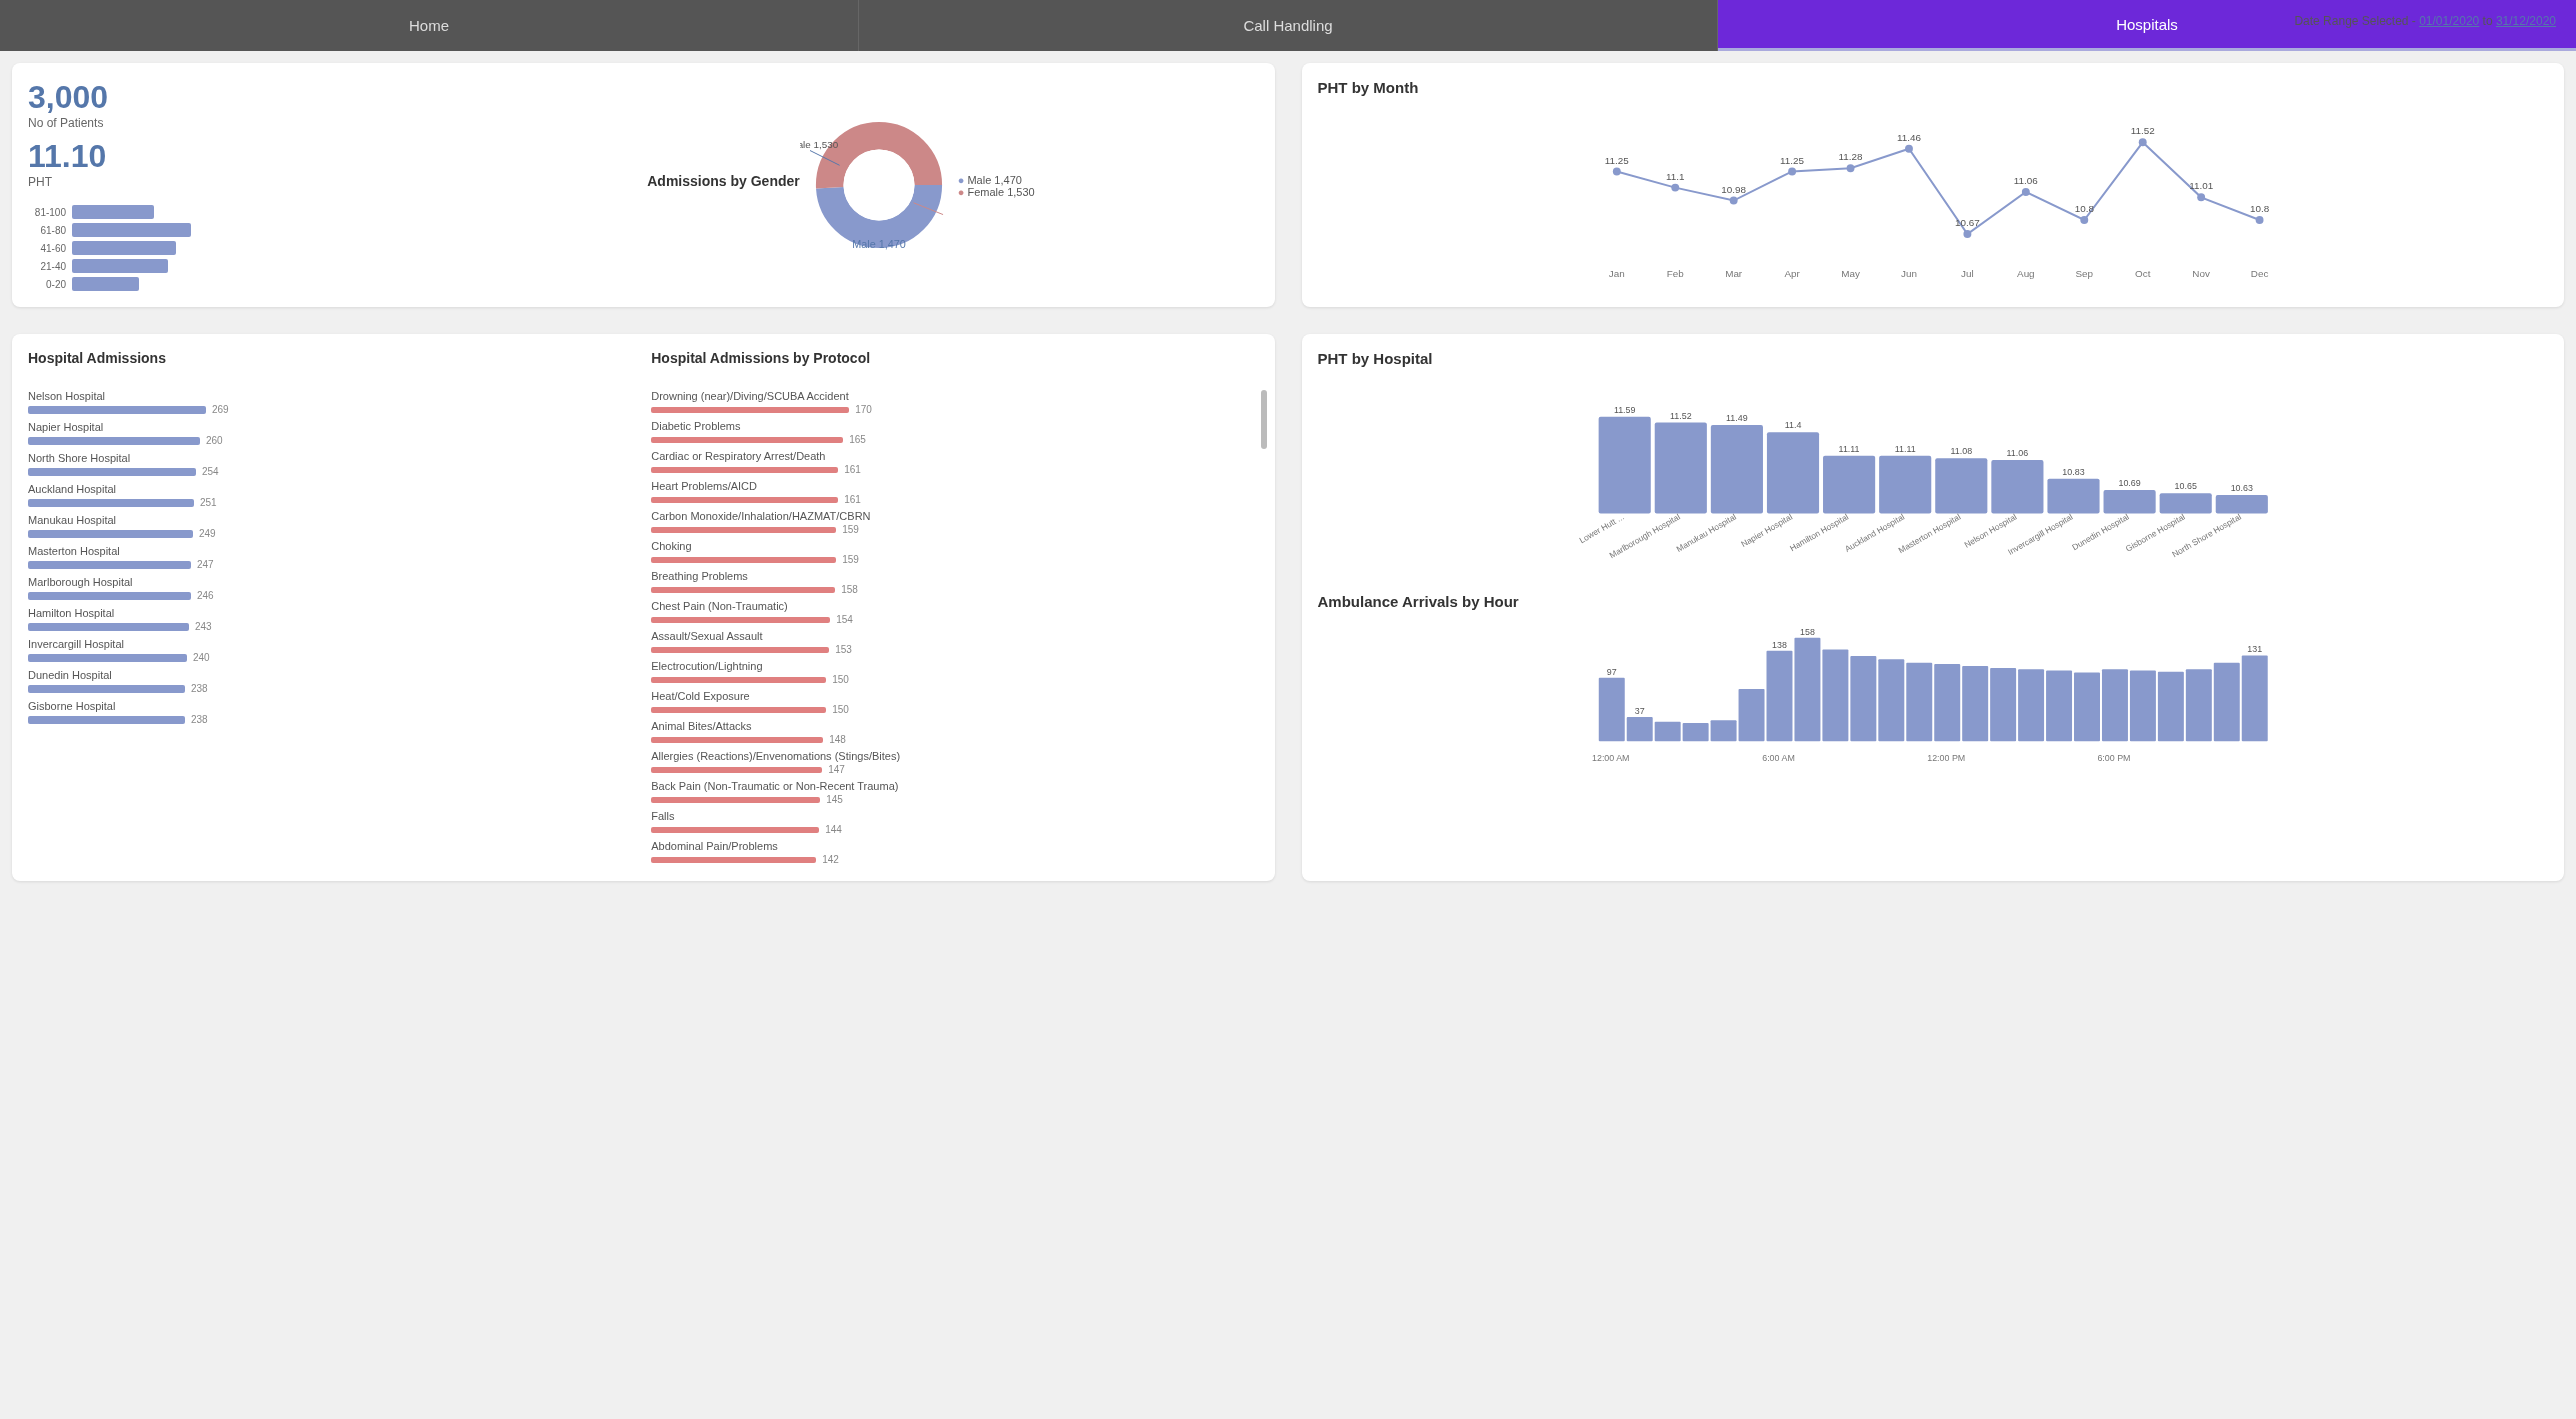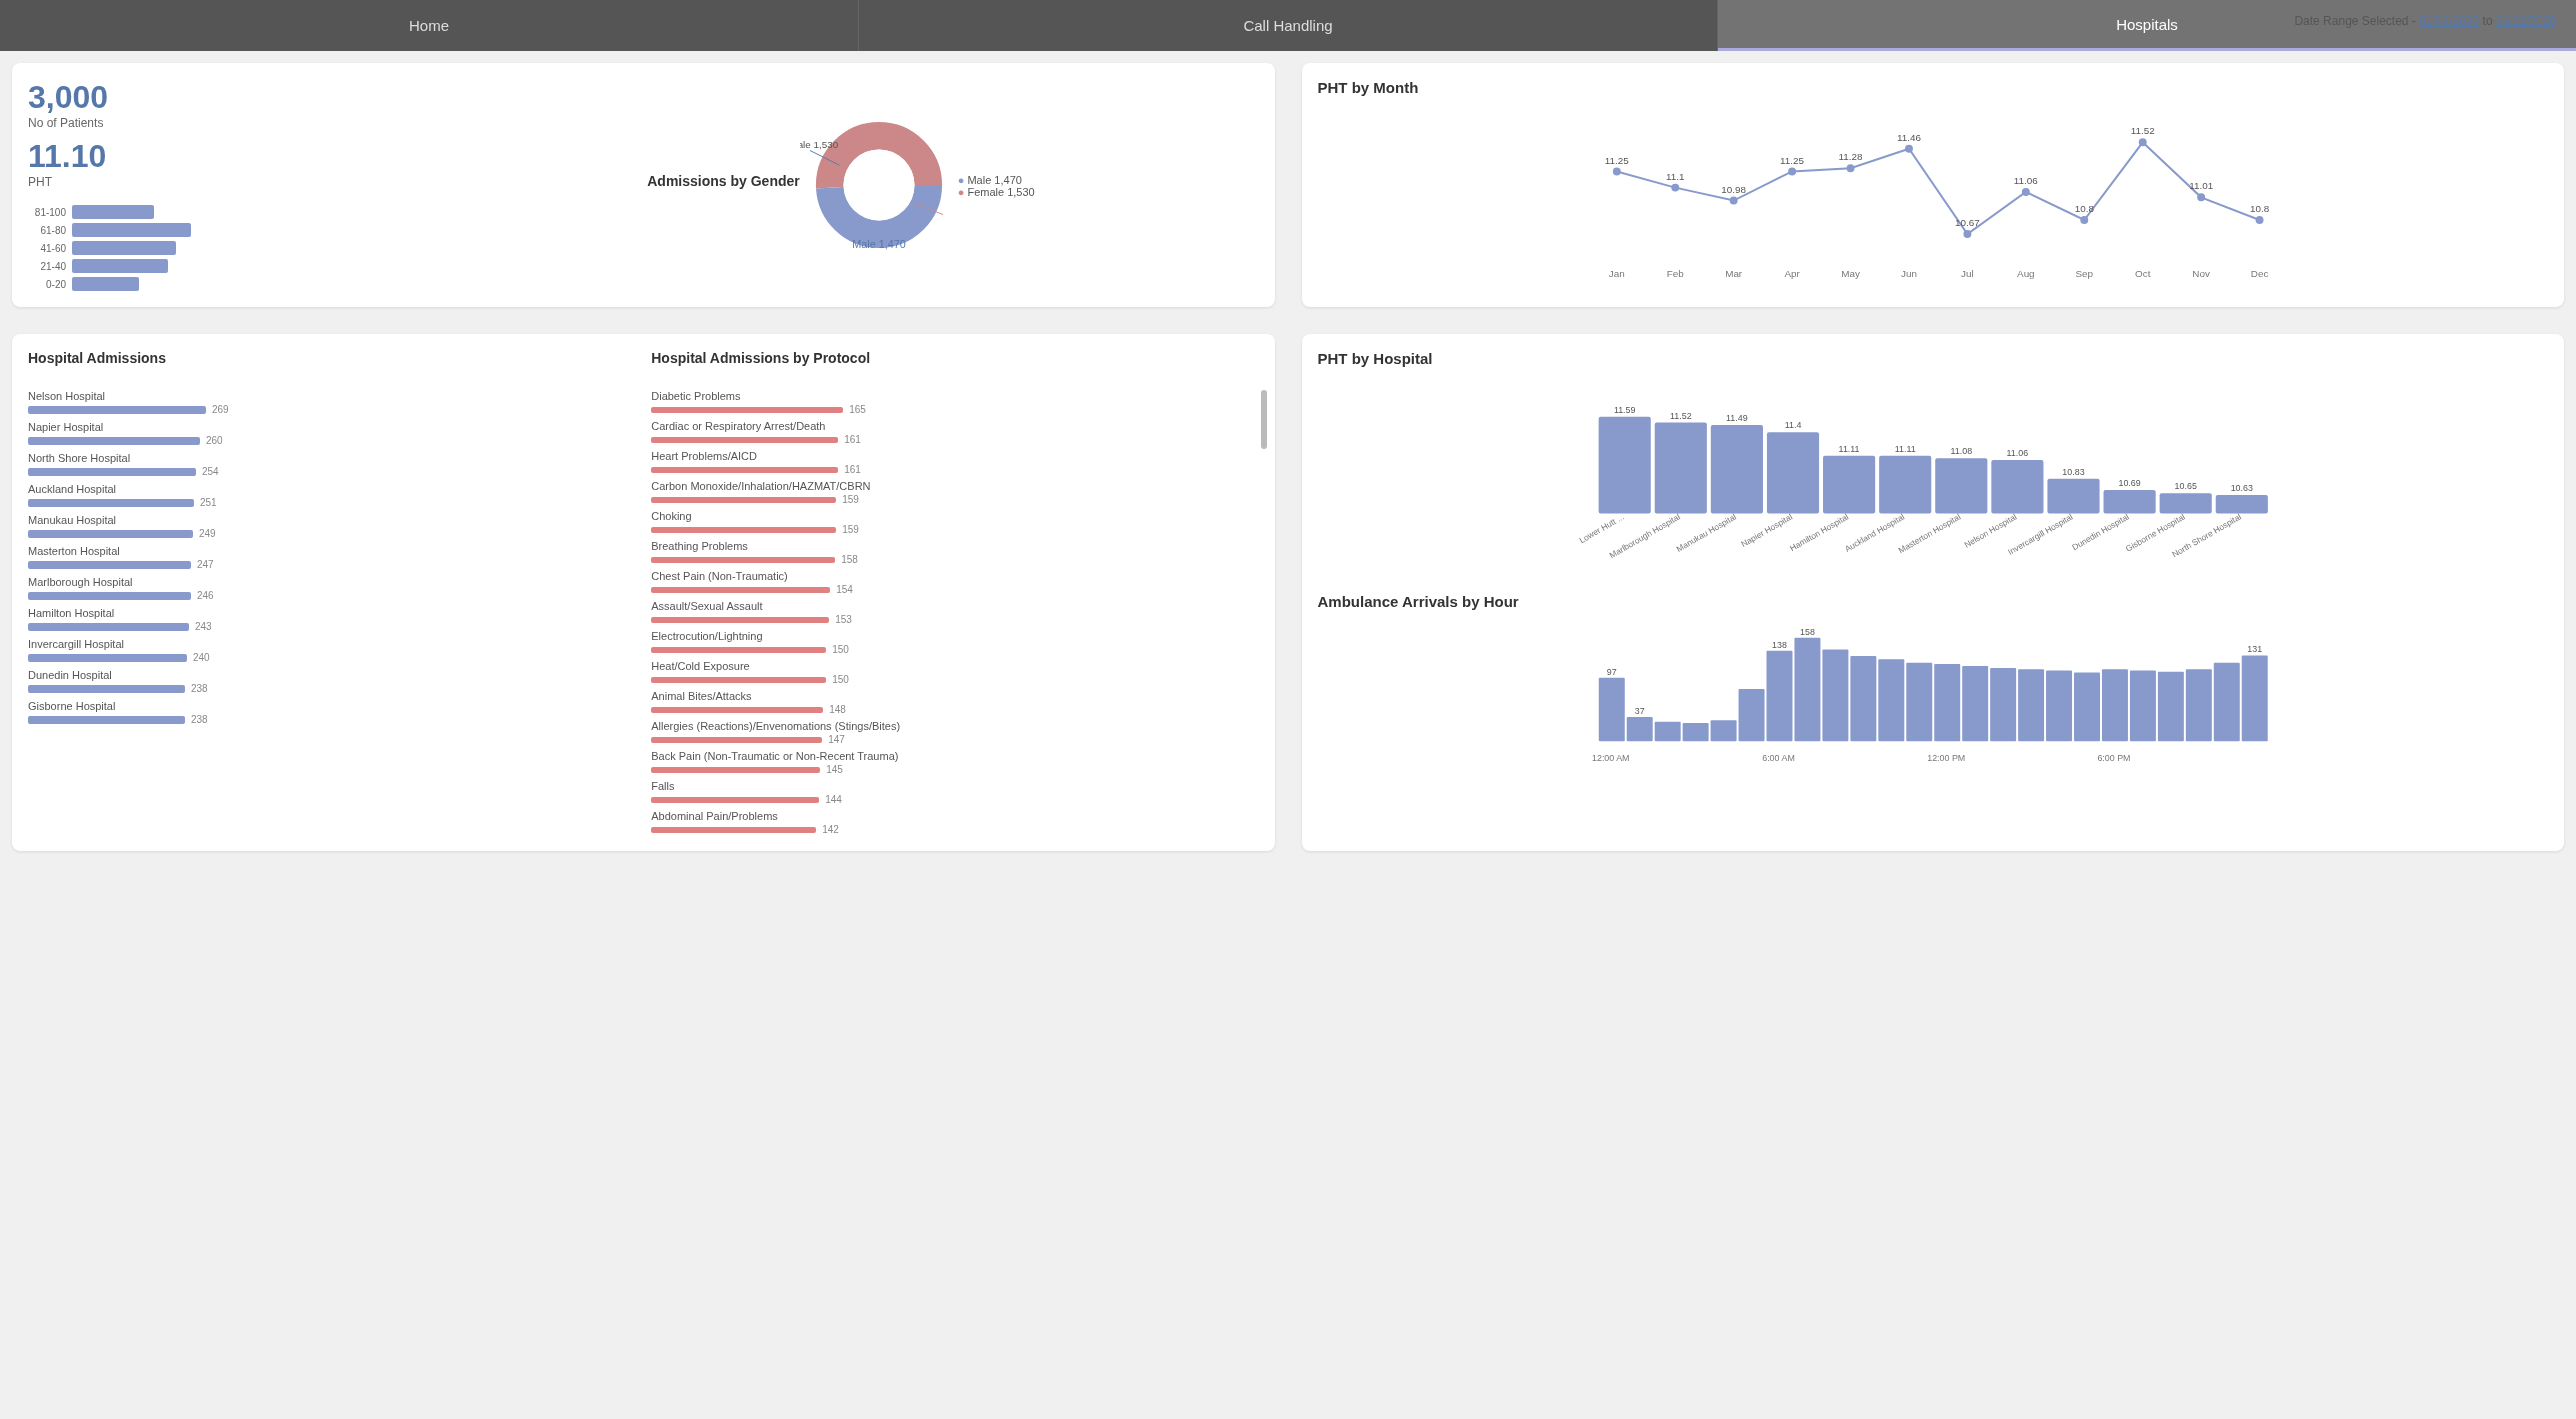--- a/index.html
+++ b/index.html
@@ -2,21 +2,21 @@
 <html><head>
   <meta charset="utf-8">
   <style>
     * { box-sizing: border-box; margin: 0; padding: 0; }
     body { font-family: 'Segoe UI', Arial, sans-serif; background: #f0f0f0; font-size: 13px; color: #333; }
 
     
     .nav { display: flex; background: #555; height: 51px; align-items: stretch; }
     .nav-item { flex: 1; display: flex; align-items: center; justify-content: center; color: #ddd; font-size: 15px; cursor: pointer; border-right: 1px solid #666; }
     .nav-item:last-child { border-right: none; }
-    .nav-item.active { background: #737373; color: #fff; border-bottom: 3px solid #aad; }
+    .nav-item.active { background: #6d28d9; color: #fff; border-bottom: 3px solid #aad; }
     .date-range { position: absolute; right: 20px; top: 14px; font-size: 12px; color: #555; }
     .date-range a { color: #5577aa; text-decoration: underline; }
     .header-row { position: relative; display: flex; align-items: center; }
 
     
     .main { display: grid; grid-template-columns: 1fr 1fr; gap: 27px; padding: 12px; }
     .panel { background: #fff; border-radius: 8px; padding: 16px; box-shadow: 0 1px 3px rgba(0,0,0,0.1); }
 
     
     .top-left { display: grid; grid-template-columns: 1fr 1fr; gap: 8px; }
@@ -249,20 +249,27 @@
       <div class="hosp-bar" style="width:157px;"></div>
       <span class="hosp-val">238</span>
     </div>
             </div>
           </div>
       </div>
       <div style="position:relative;">
         <div class="section-title">Hospital Admissions by Protocol</div>
         <div class="proto-list" id="proto-list">
             <div class="proto-row">
+              <span class="proto-name">Drowning (near)/Diving/SCUBA Accident</span>
+    <div class="proto-bar-wrap">
+      <div class="proto-bar" style="width:198px;"></div>
+      <span class="proto-val">170</span>
+    </div>
+            </div>
+            <div class="proto-row">
               <span class="proto-name">Diabetic Problems</span>
     <div class="proto-bar-wrap">
       <div class="proto-bar" style="width:192px;"></div>
       <span class="proto-val">165</span>
     </div>
             </div>
             <div class="proto-row">
               <span class="proto-name">Cardiac or Respiratory Arrest/Death</span>
     <div class="proto-bar-wrap">
       <div class="proto-bar" style="width:187px;"></div>

